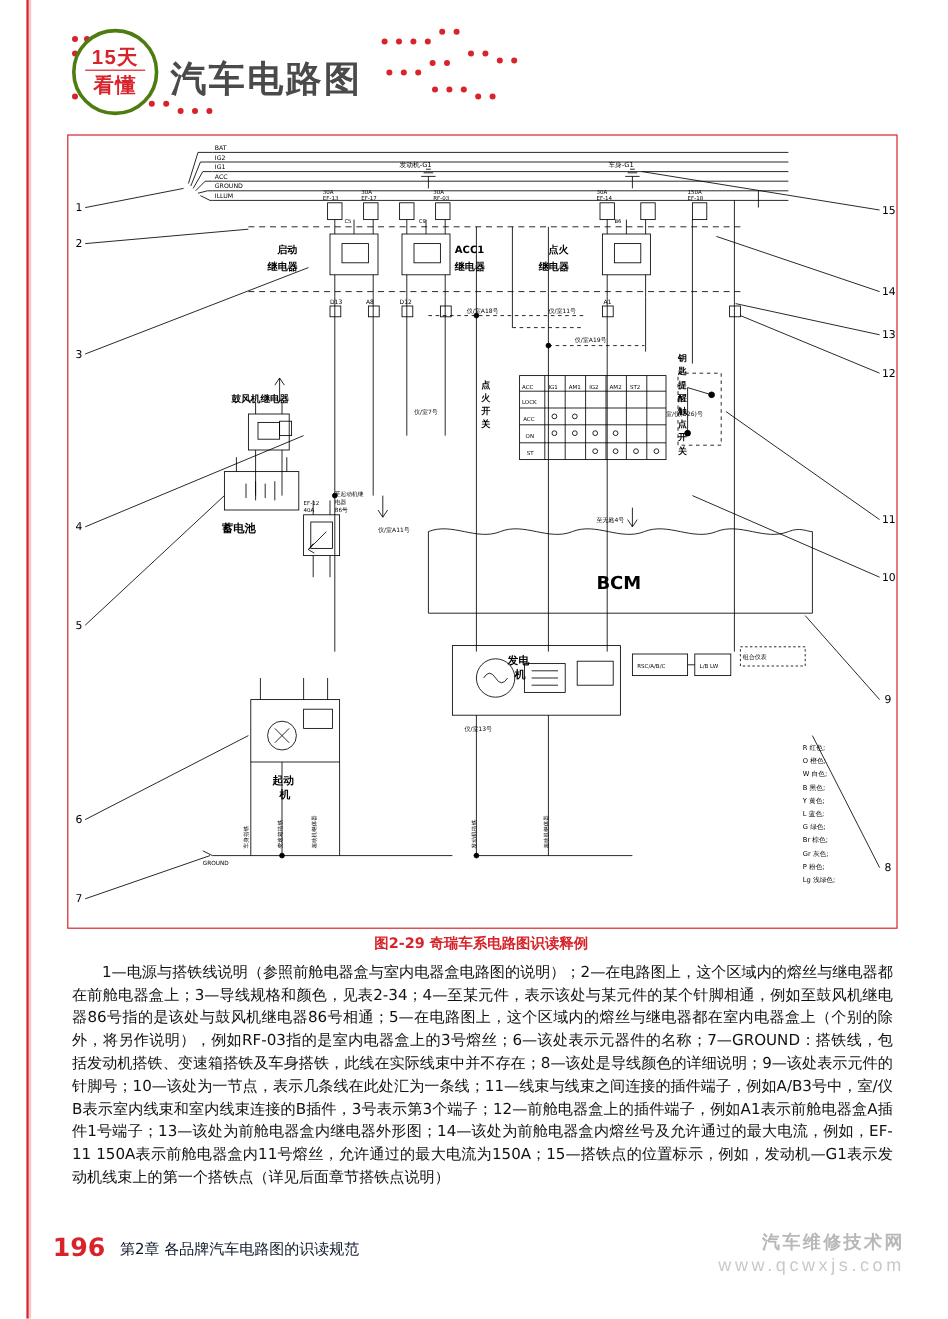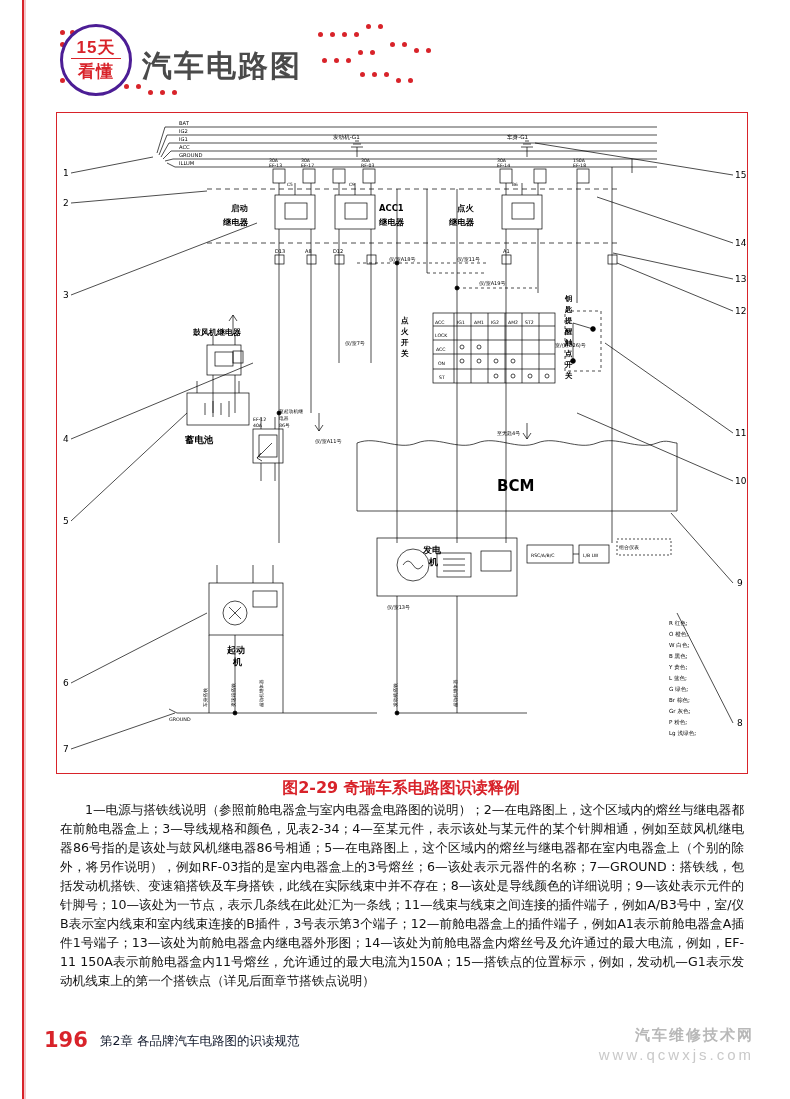--- a/index.html
+++ b/index.html
@@ -15,21 +15,21 @@
     position:absolute;left:0;top:0;width:22px;height:1099px;
     background:#ffffff;border-right:2px solid #d8232a;
   }
   .page-edge-inner{
     position:absolute;left:24px;top:0;width:2px;height:1099px;background:#f3c7c9;
   }
   
   .header{position:absolute;left:60px;top:22px;width:420px;height:74px;}
   .logo-badge{
     position:absolute;left:0;top:2px;width:66px;height:66px;
-    border:3px solid #4c1d95;border-radius:50%;
+    border:3px solid #4d7c0f;border-radius:50%;
     background:#fff;
   }
   .logo-badge .l1,.logo-badge .l2{
     position:absolute;left:0;width:66px;text-align:center;
     color:#d8232a;font-weight:bold;letter-spacing:1px;
   }
   .logo-badge .l1{top:9px;font-size:17px;}
   .logo-badge .l2{top:33px;font-size:17px;}
   .logo-badge .bar{
     position:absolute;left:8px;top:31px;width:50px;height:1px;background:#d8232a;
@@ -43,21 +43,21 @@
   .dot{position:absolute;width:5px;height:5px;border-radius:50%;background:#d8232a;}
   
   .figure{
     position:absolute;left:56px;top:112px;width:690px;height:660px;
     border:1px solid #d8232a;
     background:#fff;
   }
   .schem{position:absolute;left:0;top:0;width:690px;height:660px;}
   .fig-caption{
     position:absolute;left:56px;top:778px;width:690px;text-align:center;
-    color:#d8232a;font-size:16px;font-weight:bold;
+    color:#d8232a;font-size:12px;font-weight:bold;
     font-family:"DejaVu Sans","Liberation Sans",sans-serif;
   }
   
   .body-text{
     position:absolute;left:60px;top:800px;width:684px;
     font-size:12.6px;line-height:19px;color:#111;text-align:justify;
     font-family:"DejaVu Sans","Liberation Sans",sans-serif;
     text-indent:25px;
   }
   .page-num{

